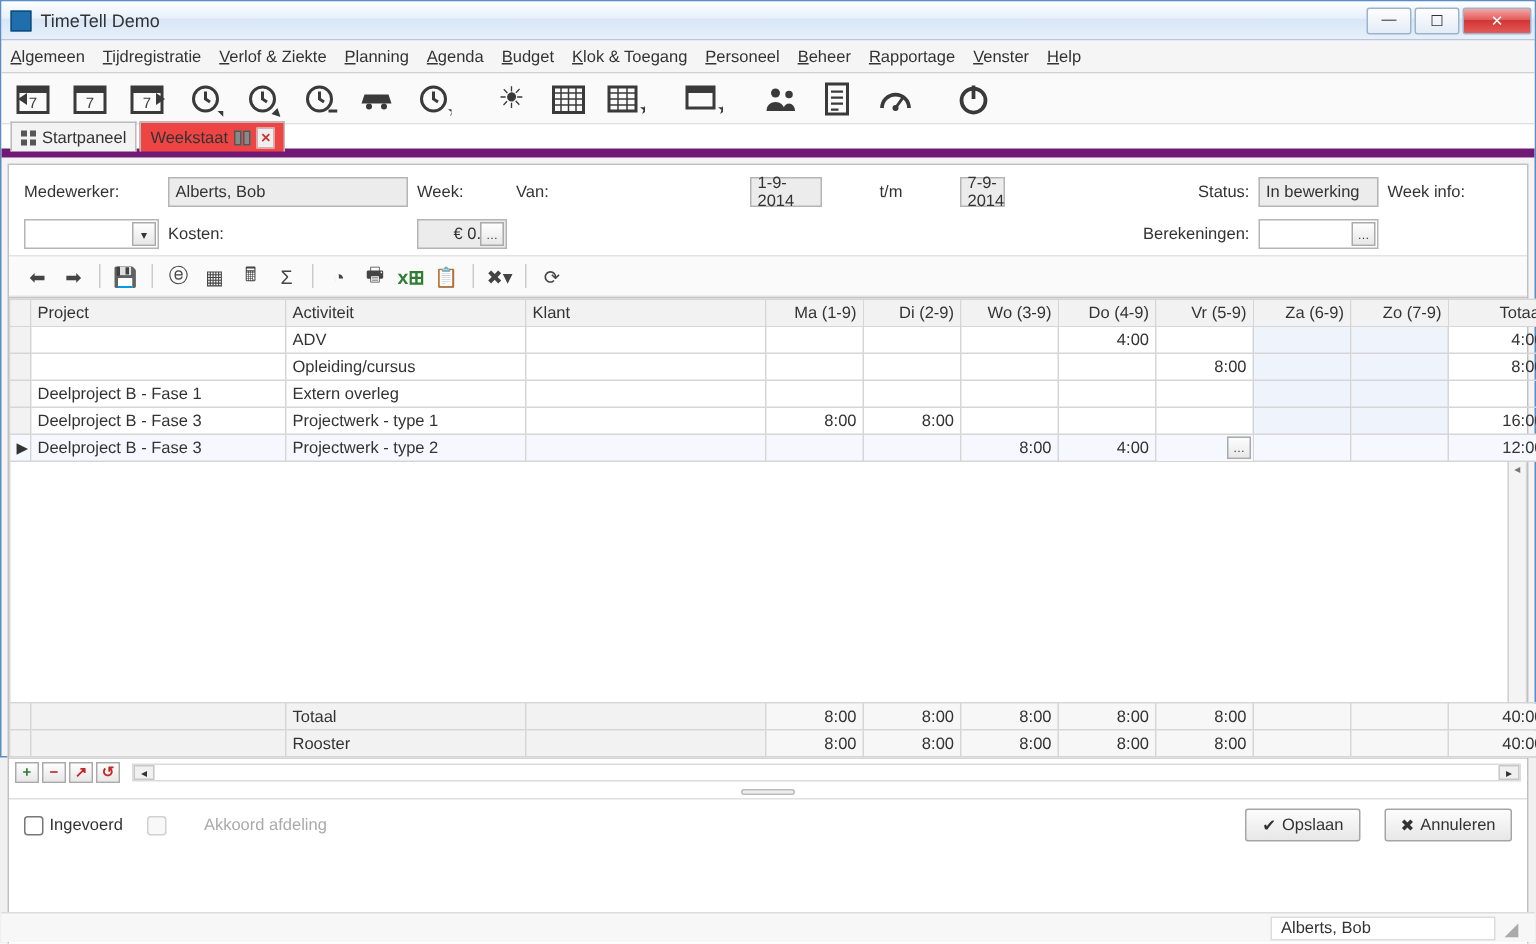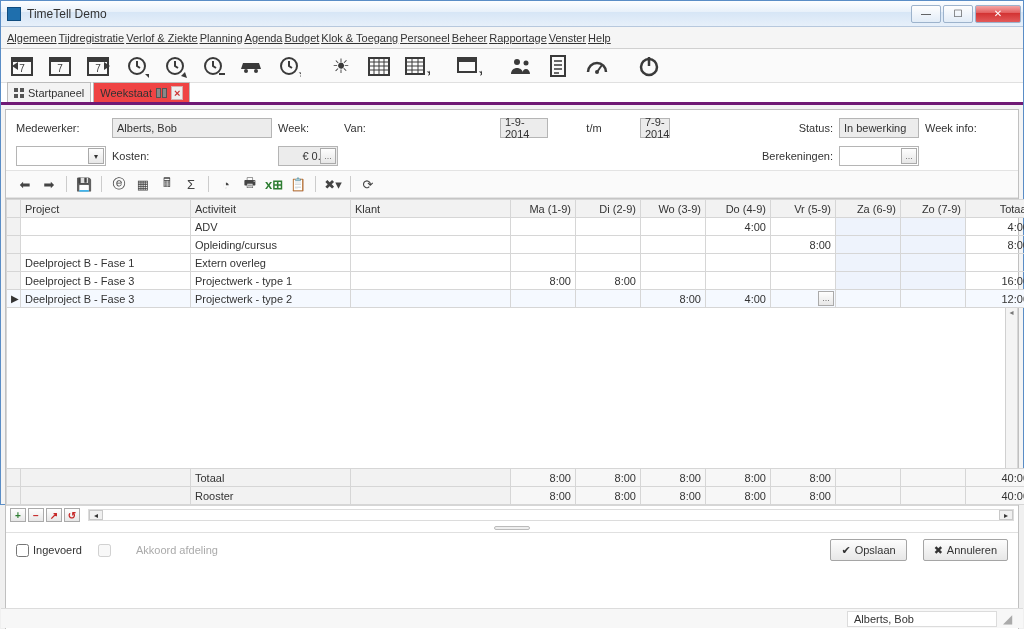--- a/index.html
+++ b/index.html
@@ -9,31 +9,31 @@
   
   .window { width:1024px; height:505px; background:#f4f4f4; border:1px solid #5a8dc6; box-shadow:0 0 0 0; }
   .titlebar { height:26px; background:linear-gradient(#fdfeff,#e7f0fa 45%,#d7e6f6 46%,#e7f0fa); display:flex; align-items:center; padding:0 2px 0 6px; border-bottom:1px solid #b7c8dd; }
   .title-icon { width:14px; height:14px; background:#1f6fad; border:1px solid #0f4c7f; margin-right:6px; }
   .title-text { flex:1; color:#333; font-size:12px; }
   .winbtns { display:flex; }
   .winbtn { width:30px; height:18px; margin-left:2px; border:1px solid #9db3cc; border-radius:2px; background:linear-gradient(#fefefe,#e2ecf7); display:flex; align-items:center; justify-content:center; font-size:10px; color:#333; }
   .winbtn.close { background:linear-gradient(#f4a5a5,#e25b5b 45%,#d33333 46%,#e25b5b); color:#fff; width:46px; }
 
   
-  .menubar { height:22px; background:#f5f5f5; border-bottom:1px solid #d0d0d0; display:flex; align-items:center; padding:0 6px; gap:2px;text-decoration:underline; }
+  .menubar { height:22px; background:#f5f5f5; border-bottom:1px solid #d0d0d0; display:flex; align-items:center; padding:0 6px; gap:12px; }
   .menubar .menu-item { cursor:default; }
   .menubar .menu-item u { text-decoration:underline; }
 
   
   .toolbar { height:34px; background:#fafafa; display:flex; align-items:center; padding:0 8px; gap:10px; border-bottom:1px solid #e0e0e0;}
   .tb-icon { width:28px; height:28px; display:flex; align-items:center; justify-content:center; font-size:20px; color:#3a3a3a; }
   .tb-icon svg { fill:#3a3a3a; }
 
   
-  .doc-tabs { height:22px; display:flex; align-items:flex-end; padding:0 6px; background:#fff; border-bottom:3px solid #701a75; gap:2px; }
+  .doc-tabs { height:22px; display:flex; align-items:center; padding:0 6px; background:#fff; border-bottom:6px solid #701a75; gap:2px; }
   .doc-tab { height:20px; border:1px solid #bcbcbc; border-bottom:none; background:#f3f3f3; padding:1px 6px; display:flex; align-items:center; gap:4px; font-size:11px; cursor:default; }
   .doc-tab.active { background:#ef4444; font-weight:500; }
   .doc-tab .close-x { color:#c33; font-weight:bold; padding:0 2px; background:#eee; border:1px solid #d5b0b0;}
   .doc-tab .grid-ico { display:inline-block; width:10px; height:10px; background:
      linear-gradient(#555,#555) no-repeat, linear-gradient(#555,#555) no-repeat,
      linear-gradient(#555,#555) no-repeat, linear-gradient(#555,#555) no-repeat;
      background-size:4px 4px; background-position:0 0,6px 0,0 6px,6px 6px; }
   .doc-tab .dual-ico { display:inline-flex; gap:1px; }
   .doc-tab .dual-ico span { width:5px; height:10px; background:#888; border:1px solid #555; }
 

